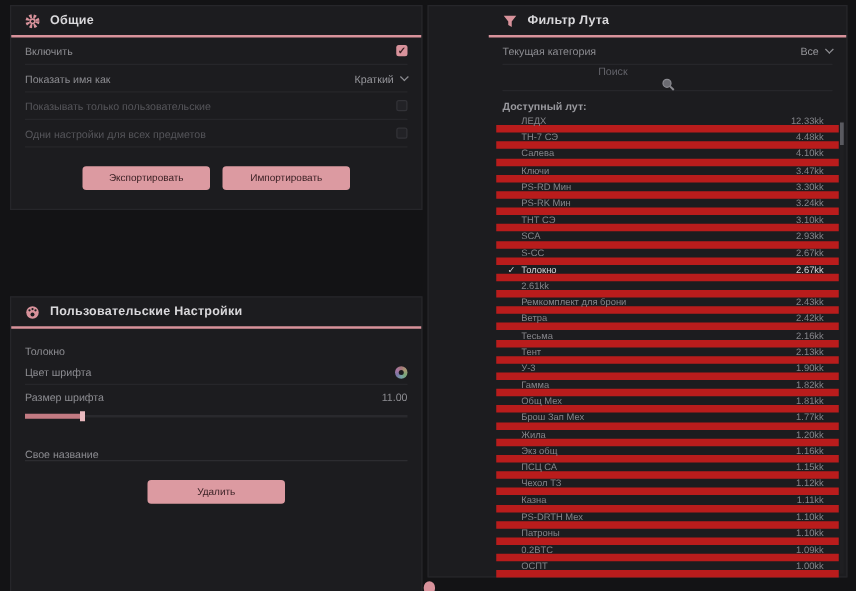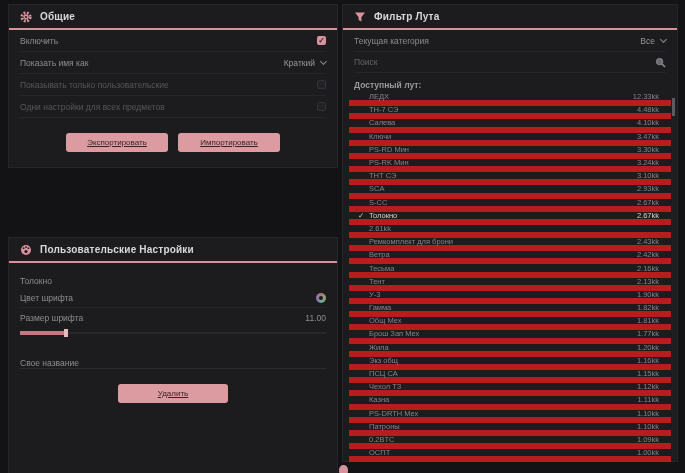--- a/index.html
+++ b/index.html
@@ -5,21 +5,21 @@
   * { box-sizing: border-box; }
   html,body { margin:0; padding:0; }
   body {
     width:685px; height:473px; position:relative; overflow:hidden;
     background:#131315;
     font-family:"Liberation Sans", sans-serif;
   }
   .panel { position:absolute; background:#1c1c1f; border:1px solid #26262a; }
   #panel-general { left:8px;  top:4px;   width:330px; height:164px; }
   #panel-custom  { left:8px;  top:237px; width:330px; height:240px; }
-  #panel-loot    { left:342px; top:4px;  width:336px; height:458px; }
+  #panel-loot    { left:342px; top:4px;  width:336px; height:458px;padding-left:48px; }
 
   .phead { display:flex; align-items:center; gap:8px; height:25px; padding:0 11px;
            border-bottom:2px solid #d8929b; }
   .ptitle { color:#d9d8db; font-size:10px; font-weight:bold; letter-spacing:.2px; }
   .hicon { width:12px; height:12px; display:inline-flex; align-items:center; justify-content:center; }
 
   .grow { display:flex; align-items:center; justify-content:space-between;
           height:22px; margin:0 11px; border-bottom:1px solid #26262a;
           font-size:8.5px; color:#8d8d92; }
   .grow.dim { color:#56565b; }
@@ -27,21 +27,21 @@
   .cb { width:9px; height:9px; border-radius:2px; flex:0 0 auto; }
   .cb.on  { background:#d8929b; color:#3a2024; font-size:8px; line-height:9px; text-align:center; font-weight:bold; }
   .cb.off { background:#222226; border:1px solid #323237; }
 
   .selval { display:flex; align-items:center; gap:6px; color:#97979c; cursor:default; }
   .chev { width:5px; height:5px; border-right:1.2px solid #8d8d92; border-bottom:1.2px solid #8d8d92;
           transform:rotate(45deg); margin-top:-3px; }
 
   .btnrow { display:flex; justify-content:center; gap:10px; margin-top:15px; }
   .pinkbtn { background:#dc9aa1; color:#3b2125; border:none; border-radius:3px;
-             font-size:8px; font-family:inherit; padding:5px 12px; width:102px; cursor:pointer;text-decoration:underline; }
+             font-size:8px; font-family:inherit; padding:5px 12px; width:102px; cursor:pointer; }
 
   
   .itemname { color:#8d8d92; font-size:8.5px; margin:13px 11px 3px; }
   .crow { display:flex; align-items:center; justify-content:space-between;
           height:19px; margin:0 11px; border-bottom:1px solid #26262a;
           font-size:8.5px; color:#8d8d92;gap:28px; }
   .crow.noline { border-bottom:none; }
   .cwheel { width:10px; height:10px; border-radius:50%;
             background:conic-gradient(#a6757a,#a69a75,#7aa675,#75a2a6,#7a75a6,#a675a0,#a6757a);
             position:relative; }
@@ -51,21 +51,21 @@
   .slider-track { position:absolute; left:0; right:0; top:3px; height:2px; background:#29292d; }
   .slider-fill  { position:absolute; left:0; top:2px; width:46px; height:4px; background:#c27a82; }
   .slider-thumb { position:absolute; left:44px; top:0; width:4px; height:8px; background:#e9b9be; }
   .namerow { display:flex; align-items:flex-end; height:22px; margin:10px 11px 0;
              border-bottom:1px solid #2c2c30; font-size:8.5px; color:#8d8d92; }
   .nameinput { flex:1; background:transparent; border:none; outline:none; height:100%;
                color:#c9c8cb; font-size:8.5px; font-family:inherit; padding:0 6px; }
 
   
   .searchrow { display:flex; align-items:center; justify-content:space-between;
-               height:21px; margin:0 11px; border-bottom:1px solid #26262a; }
+               height:21px; margin:0 11px; border-bottom:1px solid #26262a;flex-direction:column; }
   .searchinput { flex:1; background:transparent; border:none; outline:none;
                  color:#c9c8cb; font-size:8.5px; font-family:inherit; padding:0; }
   .searchinput::placeholder { color:#63636a; }
   .listlabel { color:#99999e; font-size:8.5px; margin:7px 11px 3px; font-weight:bold; }
   .llist { margin:0 6px; }
   .lrow { display:flex; align-items:center; height:13.2px; border-bottom:6px solid #b91c1c;
           font-size:7.5px; color:#85858a; padding-right:12px; }
   .lcheck { width:11px; margin-left:9px; color:#cfced2; font-size:7.5px; text-align:left; }
   .lname { flex:1; white-space:nowrap; overflow:hidden; }
   .lval { white-space:nowrap; }

